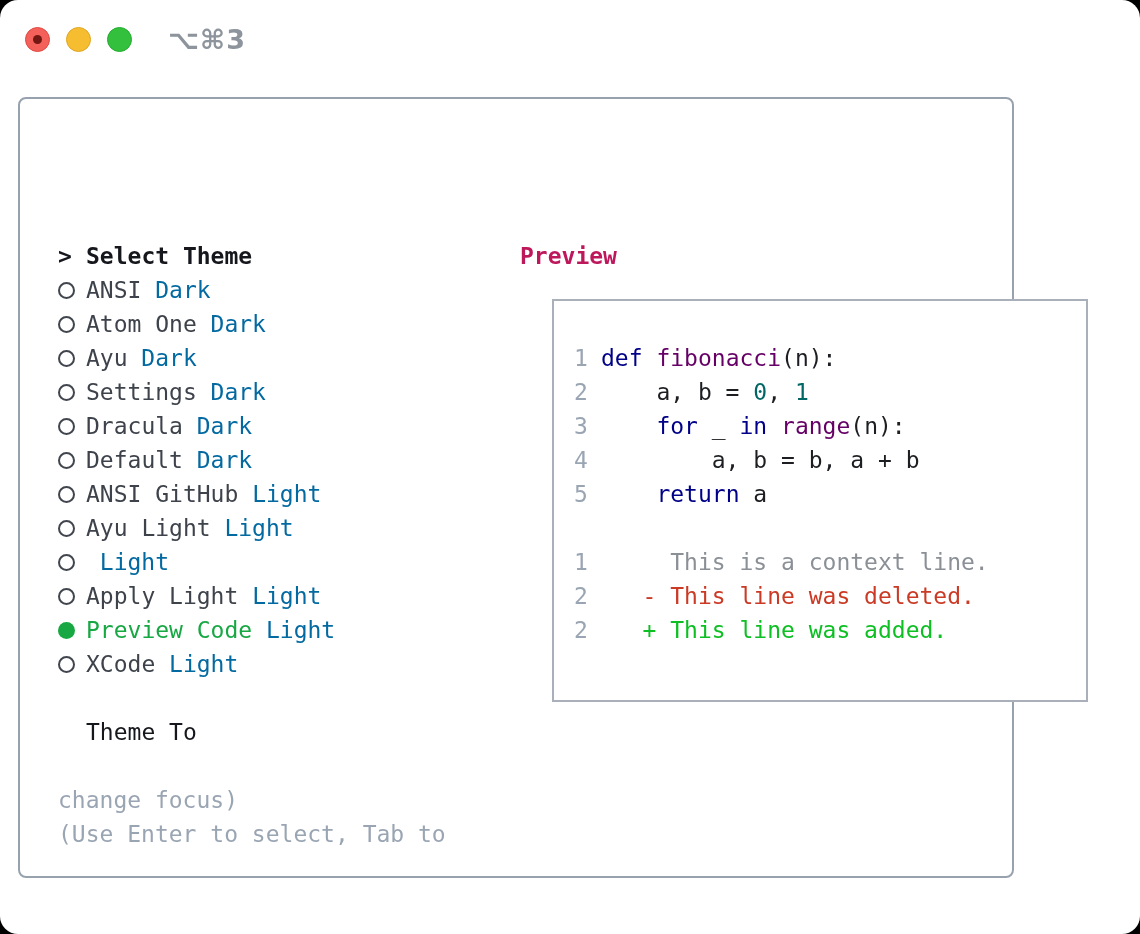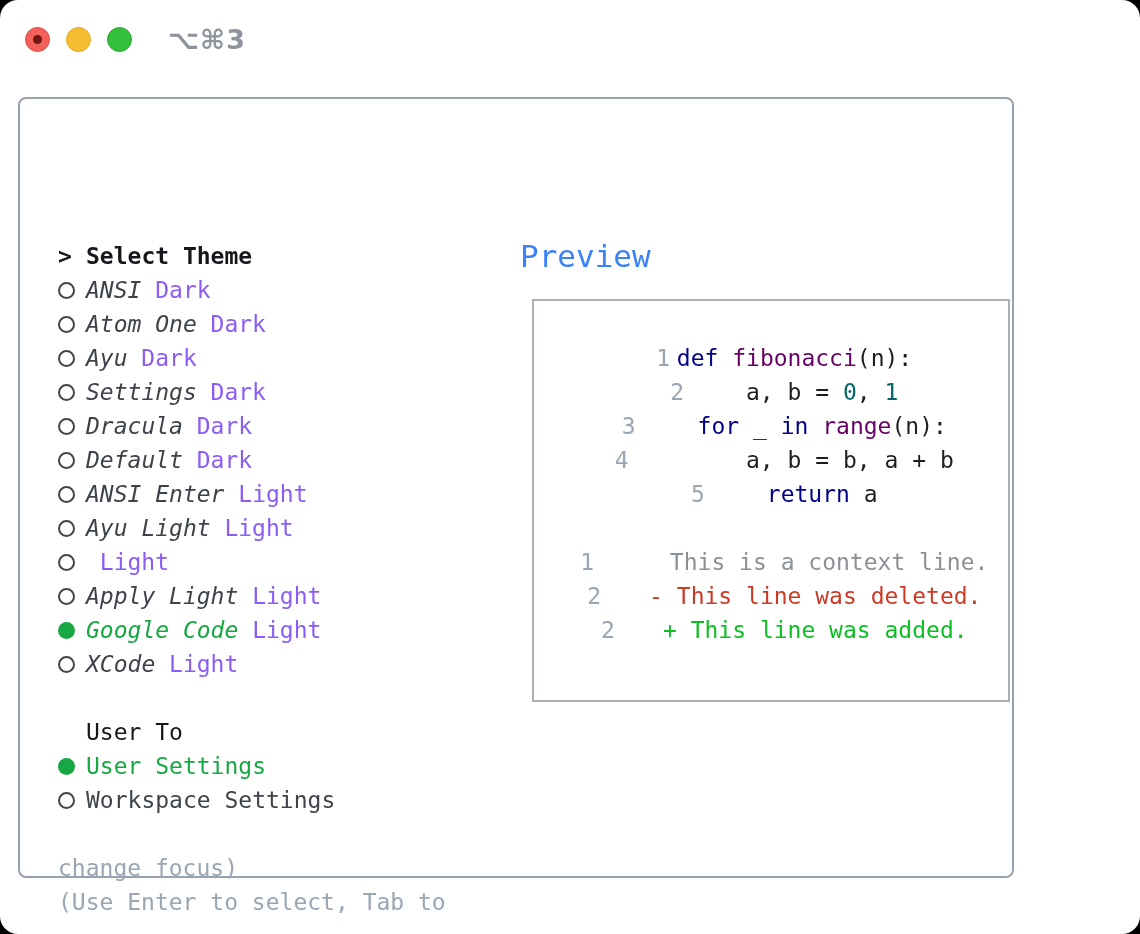--- a/index.html
+++ b/index.html
@@ -41,34 +41,33 @@
   }
   .row{height:34px;display:flex;align-items:center;white-space:pre;}
   .marker{width:28px;flex:0 0 28px;display:flex;align-items:center;}
   .prompt{font-weight:bold;color:#15171c;}
   .pane-title{font-weight:bold;color:#15171c;text-align:center;}
   .circle{
     width:17px;height:17px;border-radius:50%;box-sizing:border-box;
     border:2.5px solid #41464e;background:transparent;
   }
   .circle.filled{border:none;background:#17a843;}
-  .theme-name{color:#3e434b;font-style:italic;}
-  .theme-variant{color:#8b5cf6;margin-left:0.6em;}
+  .theme-name{color:#3e434b;}
+  .theme-variant{color:#0369a1;margin-left:0.6em;}
   .apply-title{color:#15171c;}
   .help{color:#9aa5b3;}
   
   .preview-title{
     position:absolute;left:500px;top:140px;height:34px;line-height:34px;
-    font-size:31px;font-weight:normal;color:#3b82f6;
+    font-size:23px;font-weight:bold;color:#be185d;
   }
   .preview-box{
-    position:absolute;left:512px;top:200px;width:478px;height:403px;
+    position:absolute;left:532px;top:200px;width:536px;height:403px;
     box-sizing:border-box;border:2px solid #a9b0ba;background:#fff;
     overflow:hidden;
-    text-align:center;
   }
   .code-area{
     padding:40px 0 0 20px;
     font-size:23px;line-height:34px;white-space:pre;
   }
   .cl{height:34px;}
   .ln{display:inline-block;width:27px;}
   .blank-line{height:34px;}
 </style>
 </head>
@@ -95,39 +94,35 @@
         <span class="pane-title">Select Theme</span>
       </div>
 
       <div id="theme-list">
           <div class="row"><span class="marker"><span class="circle"></span></span><span class="theme-name">ANSI</span><span class="theme-variant">Dark</span></div>
           <div class="row"><span class="marker"><span class="circle"></span></span><span class="theme-name">Atom One</span><span class="theme-variant">Dark</span></div>
           <div class="row"><span class="marker"><span class="circle"></span></span><span class="theme-name">Ayu</span><span class="theme-variant">Dark</span></div>
           <div class="row"><span class="marker"><span class="circle"></span></span><span class="theme-name">Settings</span><span class="theme-variant">Dark</span></div>
           <div class="row"><span class="marker"><span class="circle"></span></span><span class="theme-name">Dracula</span><span class="theme-variant">Dark</span></div>
           <div class="row"><span class="marker"><span class="circle"></span></span><span class="theme-name">Default</span><span class="theme-variant">Dark</span></div>
-          <div class="row"><span class="marker"><span class="circle"></span></span><span class="theme-name">ANSI Enter</span><span class="theme-variant">Light</span></div>
+          <div class="row"><span class="marker"><span class="circle"></span></span><span class="theme-name">ANSI GitHub</span><span class="theme-variant">Light</span></div>
           <div class="row"><span class="marker"><span class="circle"></span></span><span class="theme-name">Ayu Light</span><span class="theme-variant">Light</span></div>
           <div class="row"><span class="marker"><span class="circle"></span></span><span class="theme-variant">Light</span></div>
           <div class="row"><span class="marker"><span class="circle"></span></span><span class="theme-name">Apply Light</span><span class="theme-variant">Light</span></div>
-          <div class="row"><span class="marker"><span class="circle filled"></span></span><span class="theme-name" style="color: rgb(23, 168, 67);">Google Code</span><span class="theme-variant">Light</span></div>
+          <div class="row"><span class="marker"><span class="circle filled"></span></span><span class="theme-name" style="color: rgb(23, 168, 67);">Preview Code</span><span class="theme-variant">Light</span></div>
           <div class="row"><span class="marker"><span class="circle"></span></span><span class="theme-name">XCode</span><span class="theme-variant">Light</span></div>
         </div>
 
       <div class="row"></div>
 
       <div class="row">
         <span class="marker"></span>
-        <span class="apply-title">User To</span>
+        <span class="apply-title">Theme To</span>
       </div>
 
-      <div id="apply-list">
-          <div class="row"><span class="marker"><span class="circle filled"></span></span><span style="color: rgb(23, 168, 67);">User Settings</span></div>
-          <div class="row"><span class="marker"><span class="circle"></span></span><span>Workspace Settings</span></div>
-        </div>
 
       <div class="row"></div>
 
       <div class="row help">change focus)</div>
       <div class="row help">(Use Enter to select, Tab to</div>
     </div>
 
     <div class="preview-title">Preview</div>
 
     <div class="preview-box">

